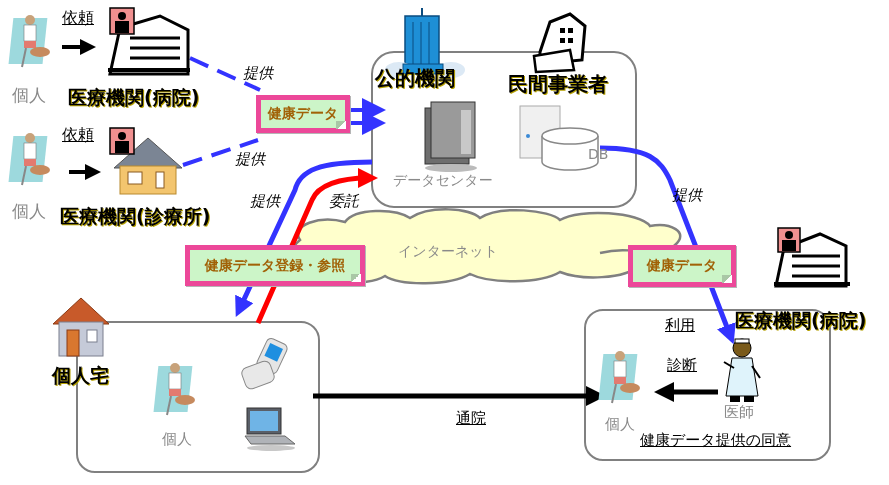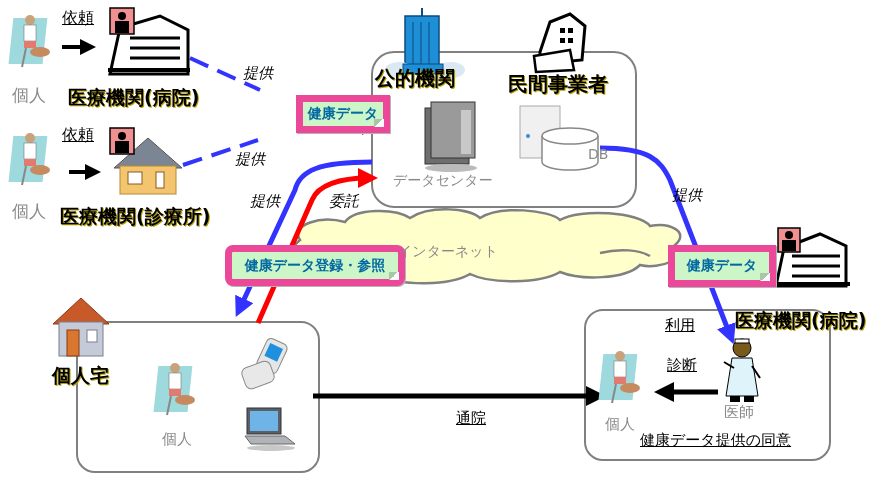--- a/index.html
+++ b/index.html
@@ -4,24 +4,24 @@
 <style>
   html, body { margin:0; padding:0; background:#ffffff; }
   body { width:889px; height:485px; position:relative; overflow:hidden;
          font-family:"DejaVu Sans", "Liberation Sans", sans-serif; }
   #diagram { position:absolute; left:0; top:0; width:889px; height:485px; }
   .lbl { position:absolute; white-space:nowrap; line-height:1; }
   .bold-lbl { font-weight:bold; font-size:19px; color:#000; text-shadow:1px 1px 0 #b5a000; }
   .gray-lbl { color:#8a8a8a; font-size:15px; }
   .black-lbl { color:#000; font-size:15px;text-decoration:underline; }
   .it-lbl { font-style:italic; font-size:15px; color:#000; }
-  .note { position:absolute; background:#ccf5c8; border:7px solid #ec4899;
-          font-weight:bold; font-size:14px; color:#0369a1; display:flex;
+  .note { position:absolute; background:#ccf5c8; border:5px solid #ec4899;
+          font-weight:bold; font-size:14px; color:#a16207; display:flex;
           align-items:center; justify-content:center; box-sizing:border-box;
-          box-shadow:1px 1px 0 #b5b5b5;margin-left:40px; }
+          box-shadow:1px 1px 0 #b5b5b5; }
   .note::after { content:""; position:absolute; right:-1px; bottom:-1px; width:10px; height:8px;
           background:linear-gradient(135deg, #a9c7a6 50%, #ffffff 50%); }
 </style>
 </head>
 <body>
 
 <svg id="diagram" viewBox="0 0 889 485" xmlns="http://www.w3.org/2000/svg">
   <defs>
     <marker id="arrBlue" markerWidth="6" markerHeight="6" refX="4" refY="3" orient="auto" markerUnits="strokeWidth">
       <path d="M0,0 L6,3 L0,6 z" fill="#3333ff"></path>
@@ -207,21 +207,21 @@
 
 <span class="lbl it-lbl" style="left:243px;top:66px;">提供</span>
 <span class="lbl it-lbl" style="left:235px;top:152px;">提供</span>
 <span class="lbl it-lbl" style="left:250px;top:194px;">提供</span>
 <span class="lbl it-lbl" style="left:329px;top:194px;">委託</span>
 <span class="lbl it-lbl" style="left:672px;top:188px;">提供</span>
 
 <div class="note" style="left:256px;top:95px;width:94px;height:38px;">
   <span>健康データ</span>
 </div>
-<div class="note" style="left:185px;top:245px;width:180px;height:41px;border-radius:8px;">
+<div class="note" style="left:185px;top:245px;width:180px;height:41px;">
   <span>健康データ登録・参照</span>
 </div>
 <div class="note" style="left:628px;top:245px;width:108px;height:42px;">
   <span>健康データ</span>
 </div>
 
 <span class="lbl bold-lbl" style="left:375px;top:68px;font-size:20px;">公的機関</span>
 <span class="lbl bold-lbl" style="left:508px;top:74px;font-size:20px;">民間事業者</span>
 <span class="lbl gray-lbl" style="left:393px;top:173px;font-size:14px;">データセンター</span>
 <span class="lbl gray-lbl" style="left:560px;top:147px;font-size:14px;margin-left:28px;">DB</span>

